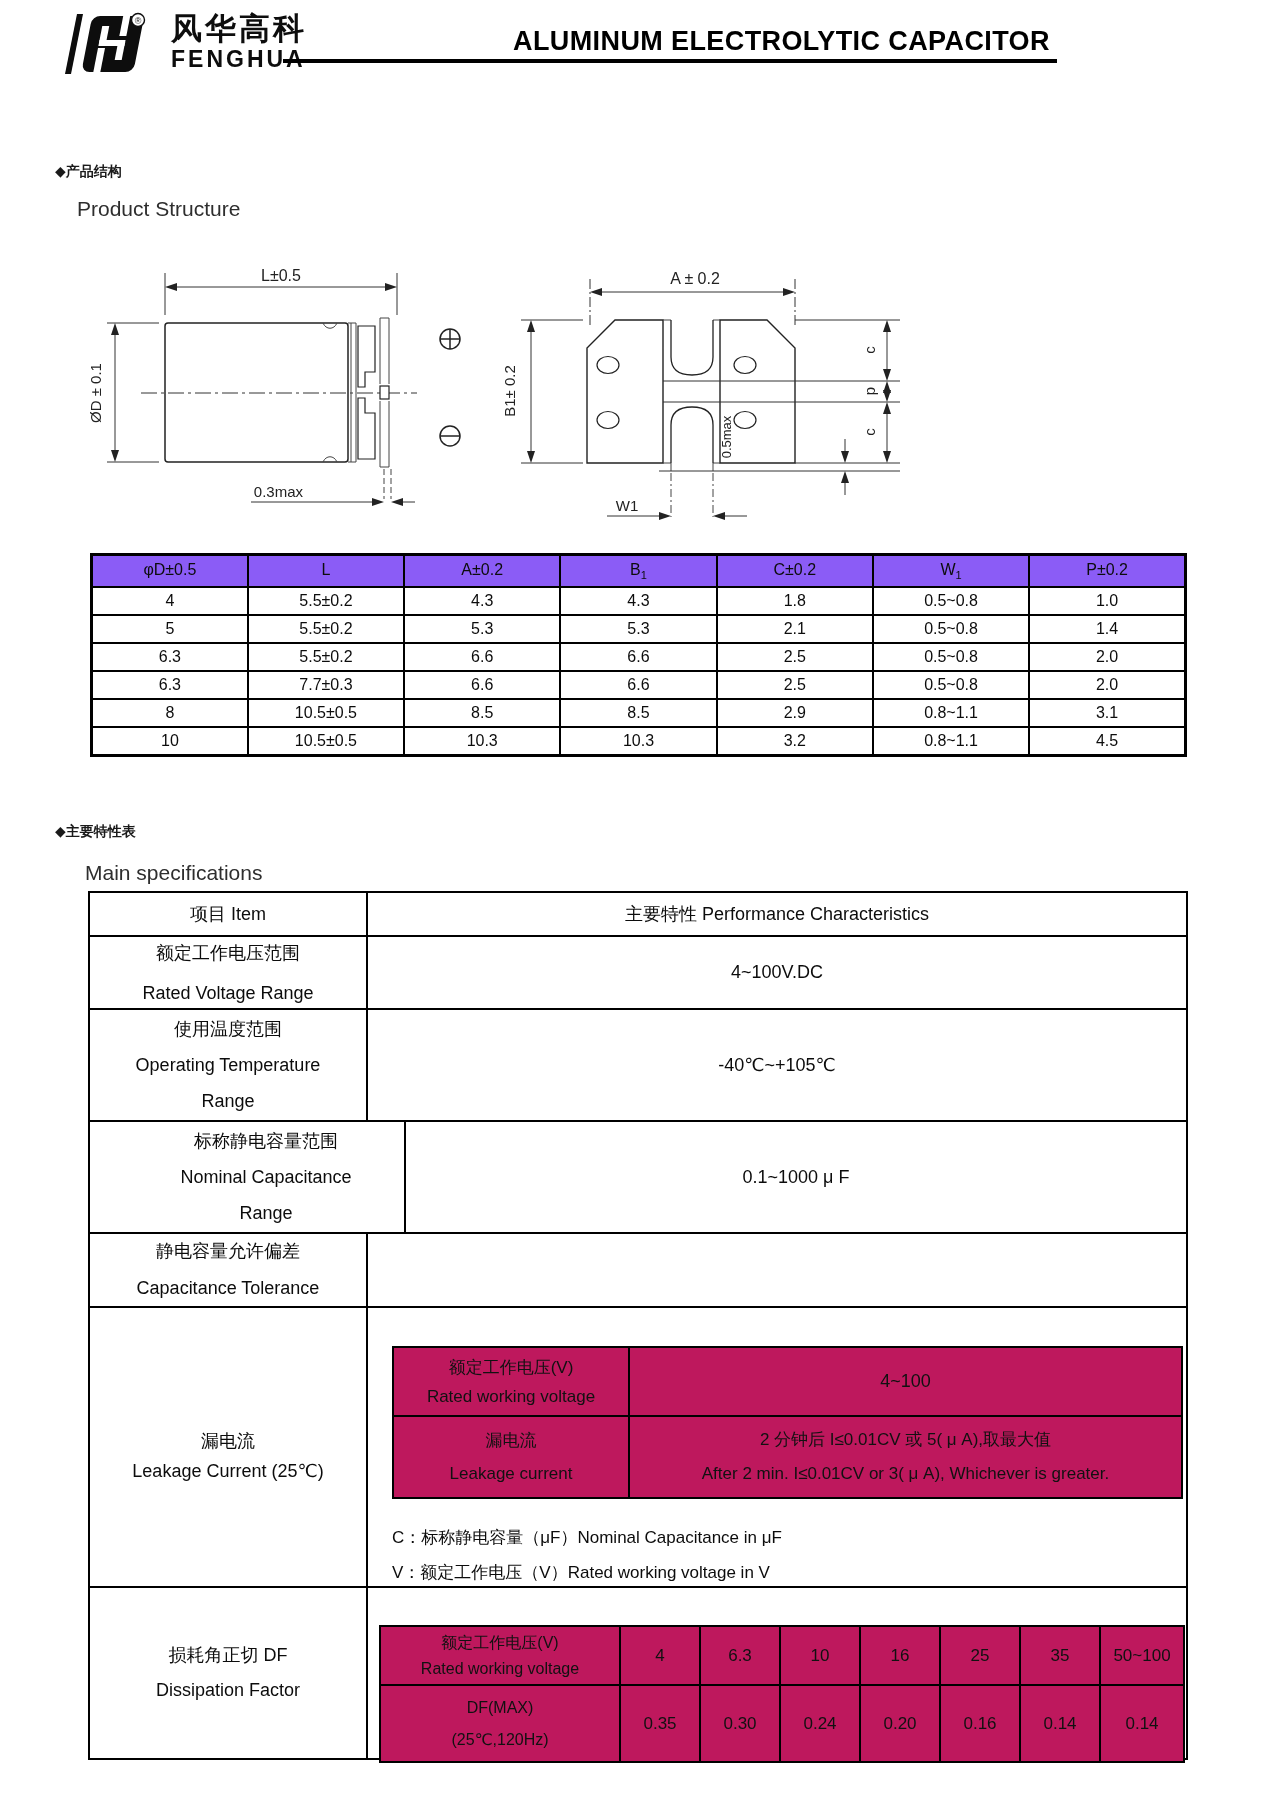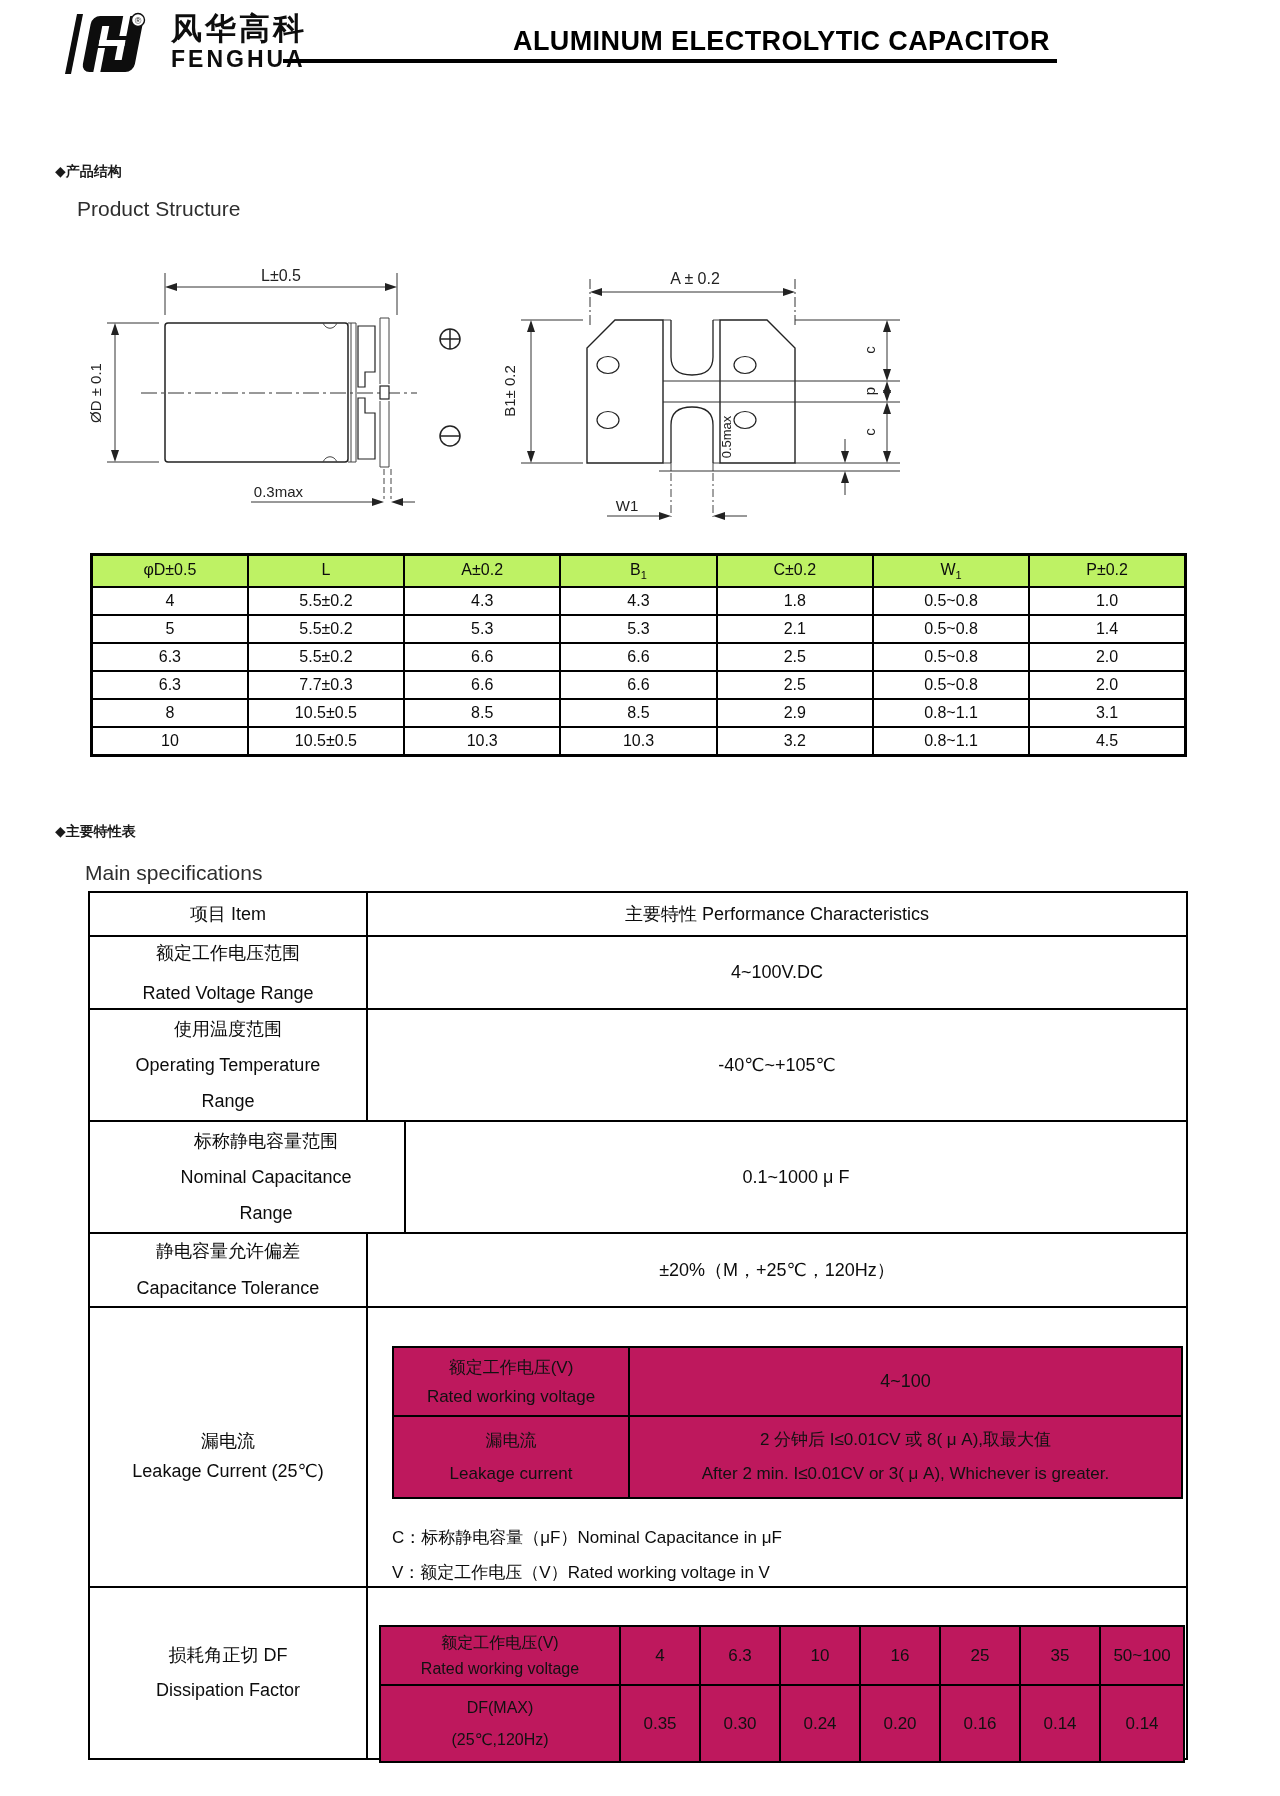--- a/index.html
+++ b/index.html
@@ -25,21 +25,21 @@
   svg .ln2{stroke:#222;stroke-width:1.5;fill:none;}
   svg .shape{fill:#fff;stroke:#222;stroke-width:1.5;}
   svg .thin{stroke:#444;stroke-width:1;fill:none;}
   svg .arr{fill:#222;stroke:none;}
   
   table.dim{border-collapse:collapse;table-layout:fixed;width:1097px;background:#fff;}
   table.dim th,table.dim td{
     border:2px solid #000;text-align:center;font-size:16px;font-weight:400;color:#0c0c0c;padding:0;
   }
   table.dim{border:3px solid #000;}
-  table.dim th{background:#bef264;height:30px;}
+  table.dim th{background:#8b5cf6;height:30px;}
   table.dim td{height:26px;}
   table.dim sub{font-size:11px;}
   
   .spec{left:88px;top:891px;width:1100px;height:869px;border:2.5px solid #000;box-sizing:border-box;
         display:flex;flex-direction:column;background:#fff;}
   .srow{display:flex;border-bottom:2.5px solid #000;box-sizing:border-box;}
   .srow:last-child{border-bottom:none;flex:1;}
   .sitem{width:278px;border-right:2.5px solid #000;box-sizing:border-box;display:flex;flex-direction:column;
          align-items:center;justify-content:center;text-align:center;font-size:18px;color:#0c0c0c;}
   .sval{flex:1;display:flex;align-items:center;justify-content:center;font-size:18px;color:#0c0c0c;}
@@ -319,21 +319,20 @@
       <span>Range</span>
     </div>
     <div class="sval">0.1~1000 μ F</div>
   </div>
 
   <div class="srow h-r4">
     <div class="sitem lh37">
       <span>静电容量允许偏差</span>
       <span>Capacitance Tolerance</span>
     </div>
-    <div class="sval">±20%（M，+25℃，120Hz）</div>
   </div>
 
   <div class="srow h-leak">
     <div class="sitem leak-item">
       <span>漏电流</span>
       <span>Leakage Current (25℃)</span>
     </div>
     <div class="leak-right">
       <div class="inner-tb leak-tb">
         <div class="itr leak-r1">
@@ -342,21 +341,21 @@
             <span>Rated working voltage</span>
           </div>
           <div class="itv" style="font-size:18px;">4~100</div>
         </div>
         <div class="itr leak-r2">
           <div class="itl">
             <span>漏电流</span>
             <span>Leakage current</span>
           </div>
           <div class="itv">
-            <span>2 分钟后 I≤0.01CV 或 8( μ A),取最大值</span>
+            <span>2 分钟后 I≤0.01CV 或 5( μ A),取最大值</span>
             <span>After 2 min. I≤0.01CV or 3( μ A), Whichever is greater.</span>
           </div>
         </div>
       </div>
       <div class="notes">
         <span>C：标称静电容量（μF）Nominal Capacitance in μF</span>
         <span>V：额定工作电压（V）Rated working voltage in V</span>
       </div>
     </div>
   </div>

